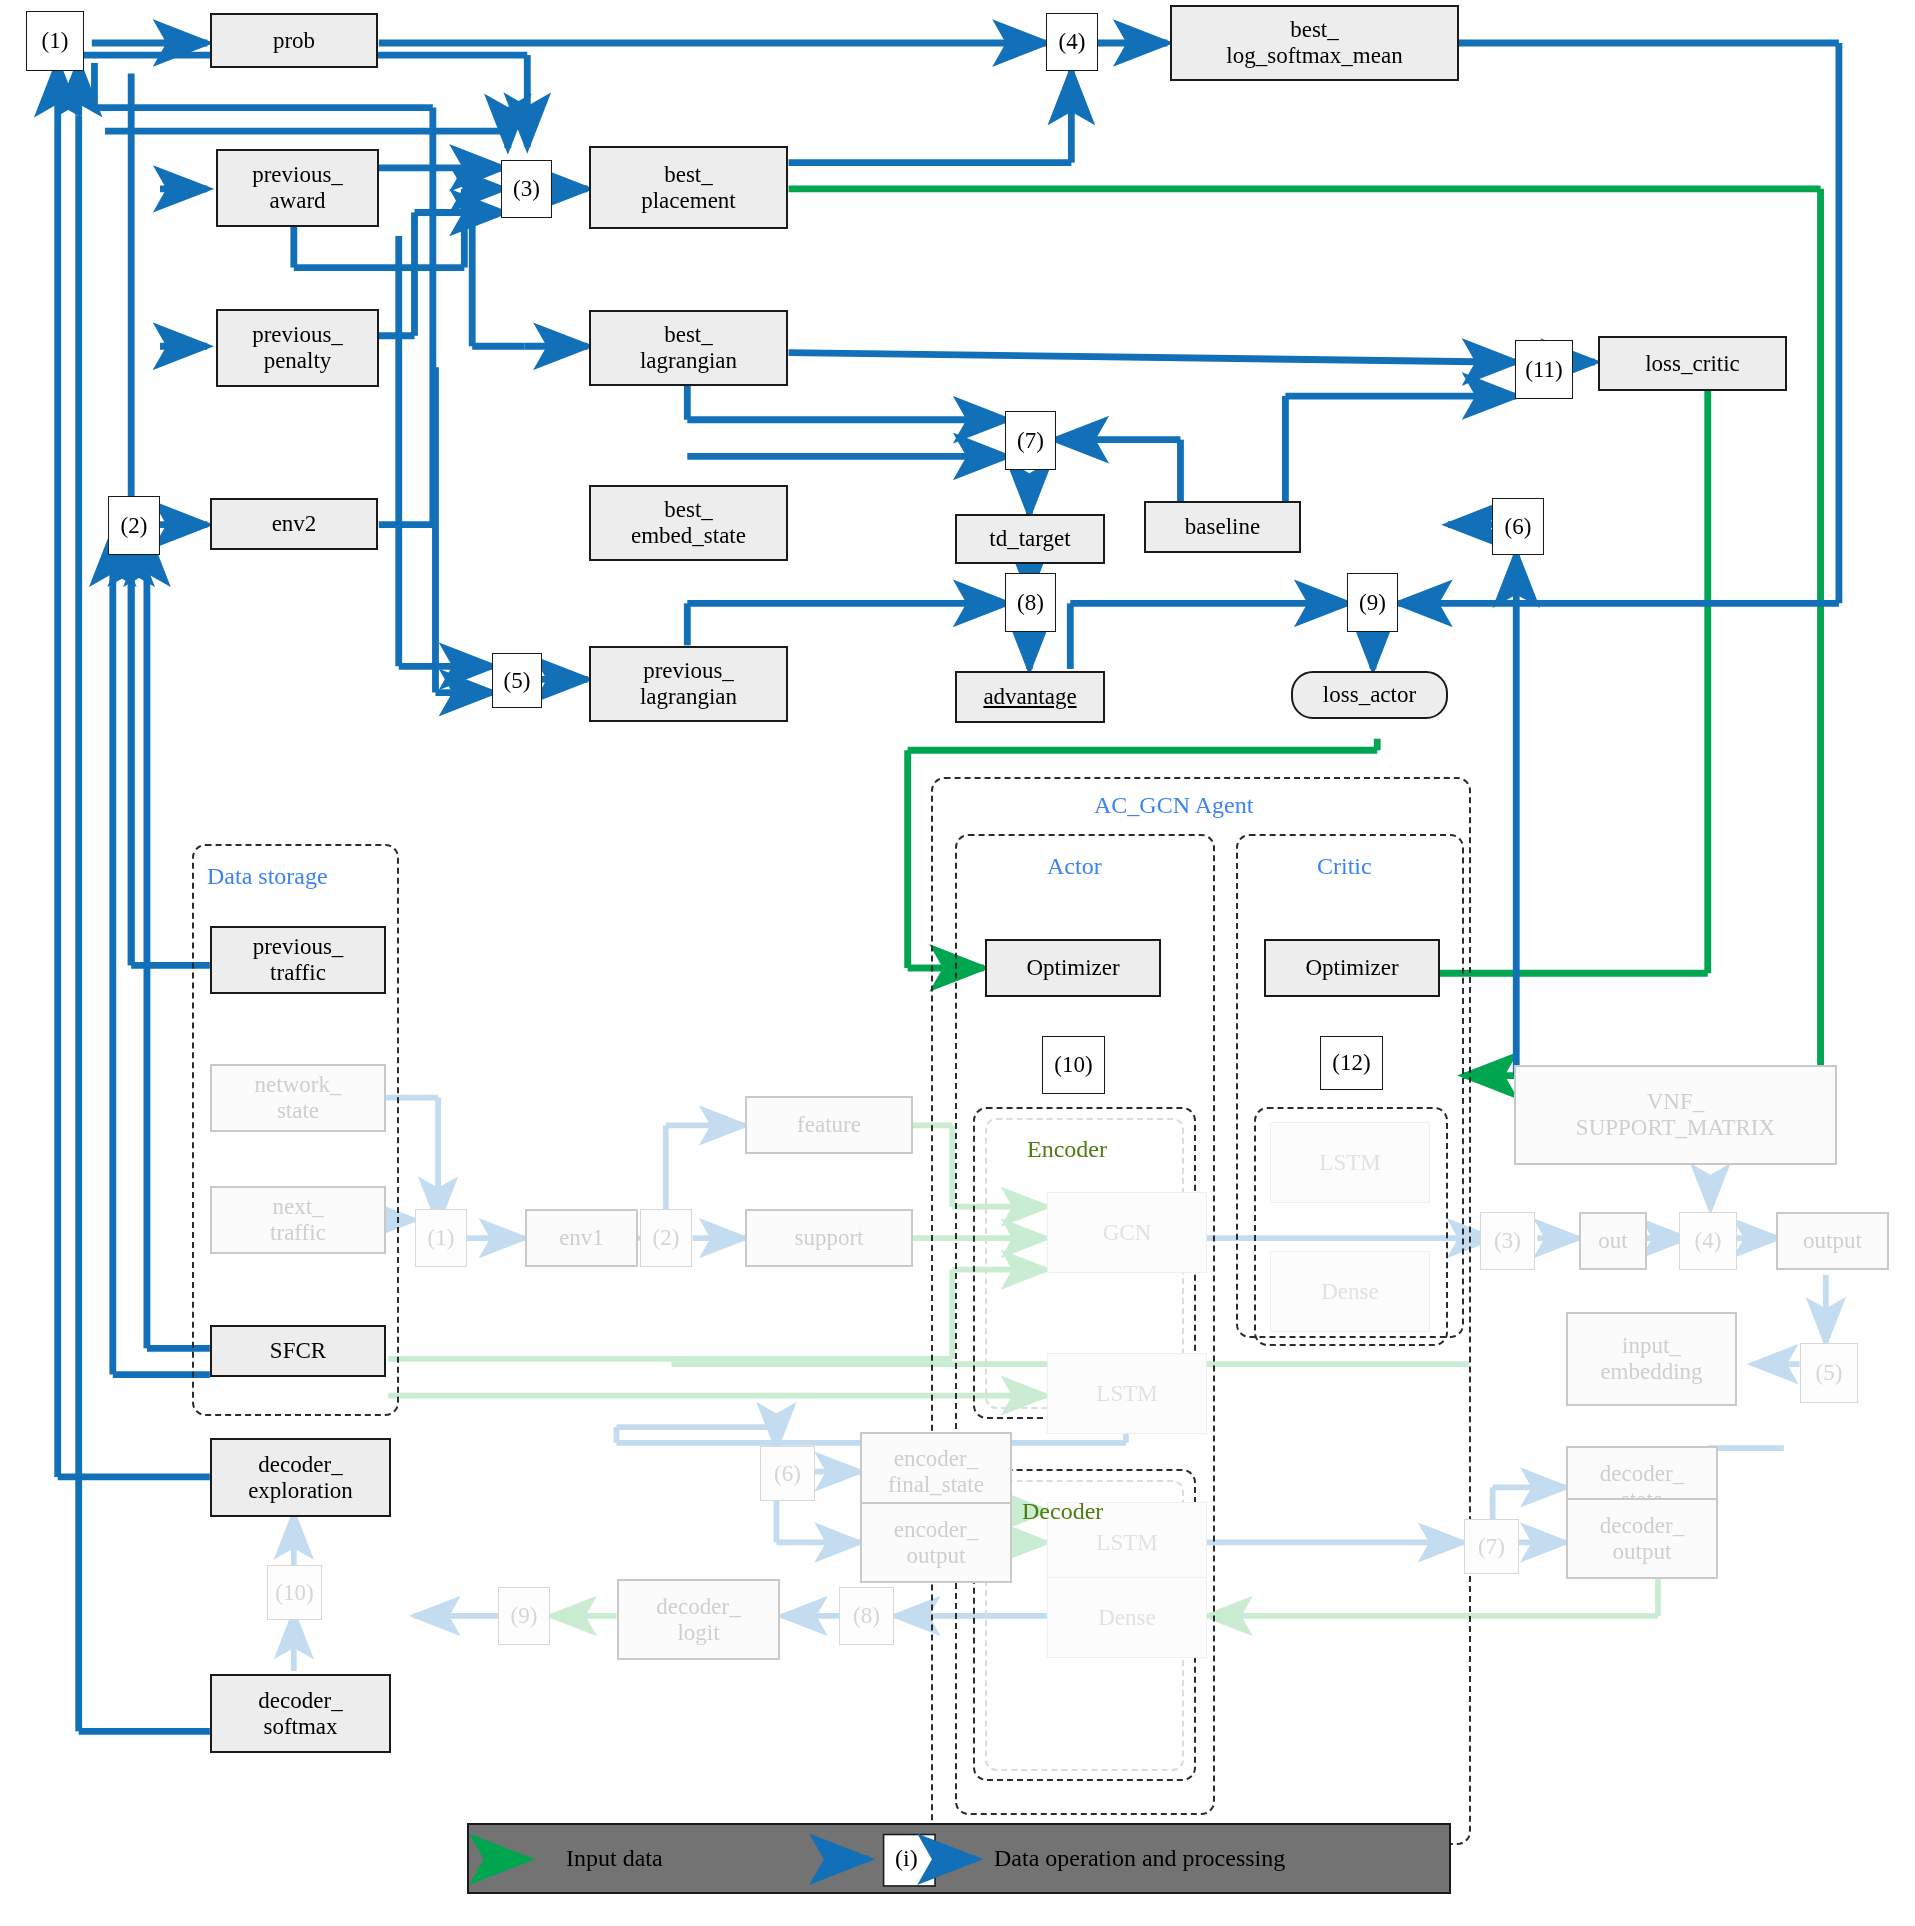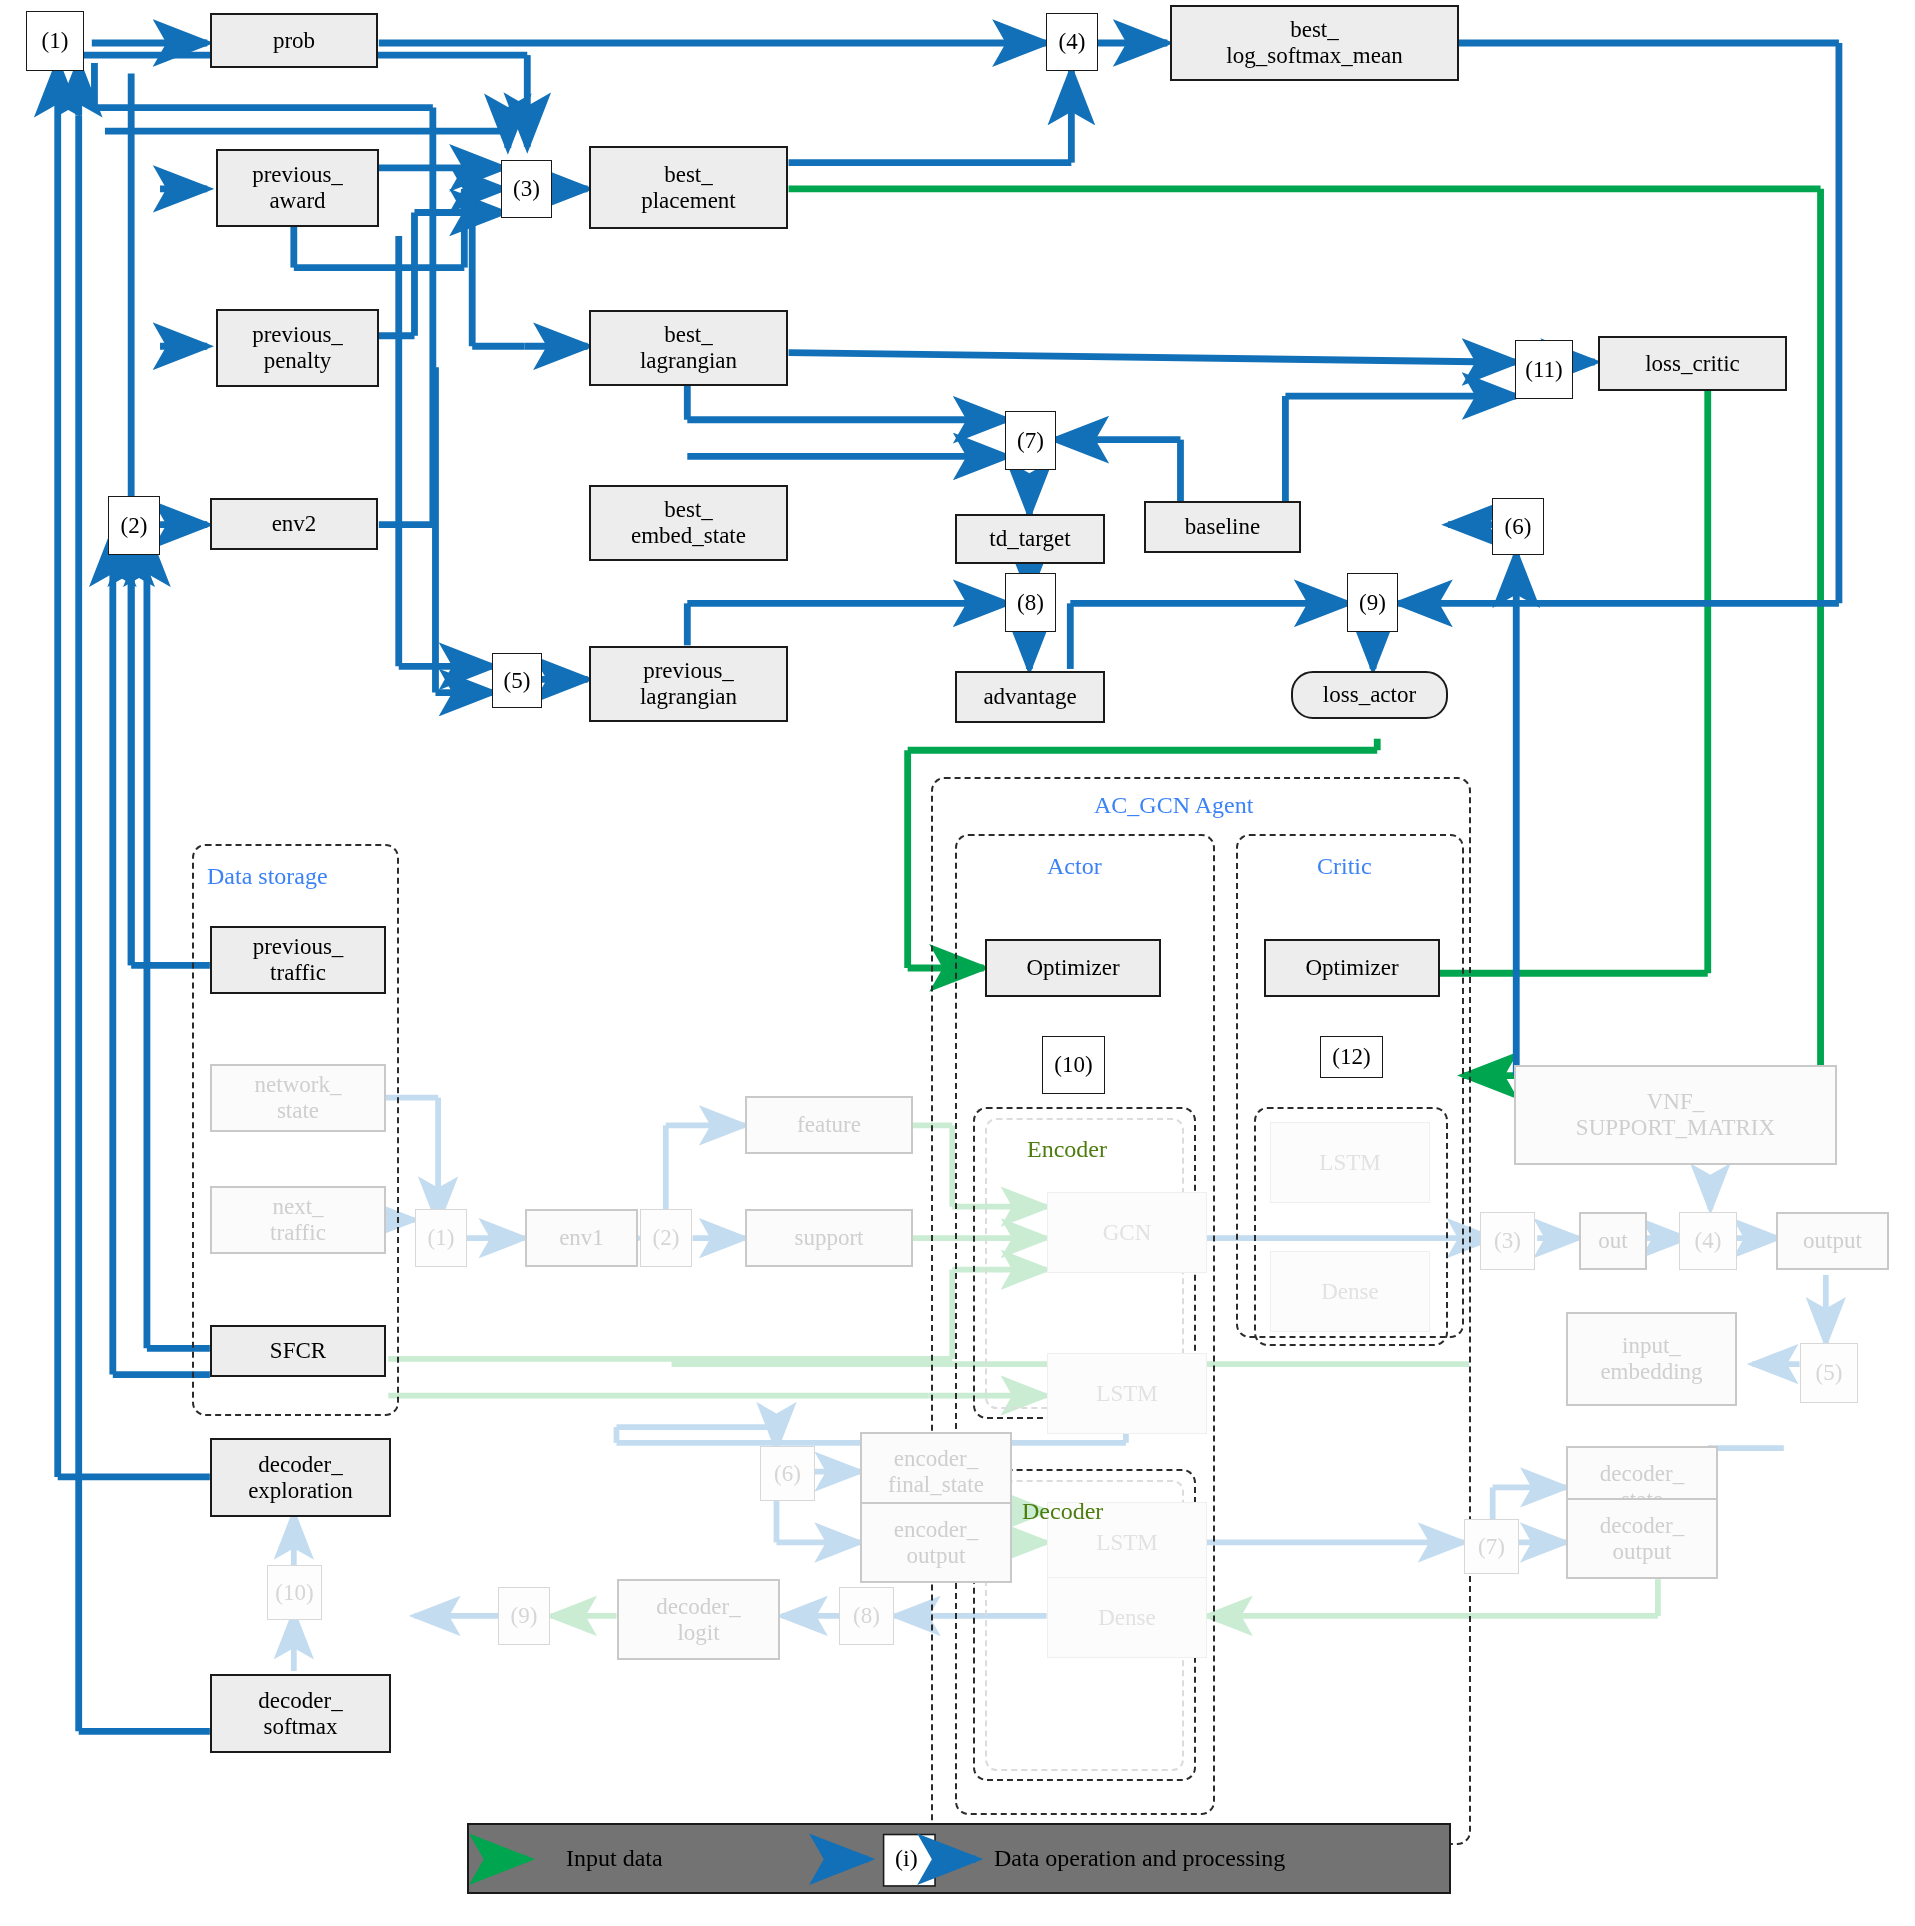--- a/index.html
+++ b/index.html
@@ -330,21 +330,21 @@
   <div class="node solid-box" style="left:1144px;top:501px;width:157px;height:52px;">baseline</div>
   <div class="node op-box" style="left:1492px;top:498px;width:52px;height:57px;">(6)</div>
 
   <div class="node op-box" style="left:108px;top:496px;width:52px;height:59px;">(2)</div>
   <div class="node solid-box" style="left:210px;top:498px;width:168px;height:52px;">env2</div>
   <div class="node solid-box" style="left:589px;top:485px;width:199px;height:76px;white-space:pre-line;">best_
 embed_state</div>
 
   <div class="node op-box" style="left:1005px;top:573px;width:51px;height:59px;">(8)</div>
   <div class="node op-box" style="left:1347px;top:573px;width:51px;height:59px;">(9)</div>
-  <div class="node solid-box" style="left:955px;top:671px;width:150px;height:52px;">advantage</div>
+  <div class="node solid-box" style="left:955px;top:671px;width:150px;height:52px;text-decoration:underline;">advantage</div>
   <div class="node solid-box" style="left:1291px;top:671px;width:157px;height:48px;border-radius:22px;">loss_actor</div>
 
   <div class="node op-box" style="left:492px;top:653px;width:50px;height:55px;">(5)</div>
   <div class="node solid-box" style="left:589px;top:646px;width:199px;height:76px;white-space:pre-line;">previous_
 lagrangian</div>
 
   <div class="node solid-box" style="left:210px;top:926px;width:176px;height:68px;white-space:pre-line;">previous_
 traffic</div>
   <div class="node faded-box" style="left:210px;top:1064px;width:176px;height:68px;white-space:pre-line;">network_
 state</div>
@@ -354,21 +354,21 @@
 
   <div class="node faded-op" style="left:415px;top:1209px;width:52px;height:58px;">(1)</div>
   <div class="node faded-box" style="left:525px;top:1209px;width:113px;height:58px;">env1</div>
   <div class="node faded-op" style="left:640px;top:1209px;width:52px;height:58px;">(2)</div>
   <div class="node faded-box" style="left:745px;top:1096px;width:168px;height:58px;">feature</div>
   <div class="node faded-box" style="left:745px;top:1209px;width:168px;height:58px;">support</div>
 
   <div class="node solid-box" style="left:985px;top:939px;width:176px;height:58px;">Optimizer</div>
   <div class="node solid-box" style="left:1264px;top:939px;width:176px;height:58px;">Optimizer</div>
   <div class="node op-box" style="left:1042px;top:1036px;width:63px;height:58px;">(10)</div>
-  <div class="node op-box" style="left:1320px;top:1036px;width:63px;height:42px;">(12)</div>
+  <div class="node op-box" style="left:1320px;top:1036px;width:63px;height:54px;">(12)</div>
 
   <div class="node ghost-box" style="left:1047px;top:1192px;width:160px;height:81px;">GCN</div>
   <div class="node ghost-box" style="left:1047px;top:1353px;width:160px;height:81px;">LSTM</div>
   <div class="node ghost-box" style="left:1047px;top:1502px;width:160px;height:81px;">LSTM</div>
   <div class="node ghost-box" style="left:1047px;top:1577px;width:160px;height:81px;">Dense</div>
   <div class="node ghost-box" style="left:1270px;top:1122px;width:160px;height:81px;">LSTM</div>
   <div class="node ghost-box" style="left:1270px;top:1251px;width:160px;height:81px;">Dense</div>
 
   <div class="node faded-box" style="left:1514px;top:1065px;width:323px;height:100px;white-space:pre-line;">VNF_
 SUPPORT_MATRIX</div>

